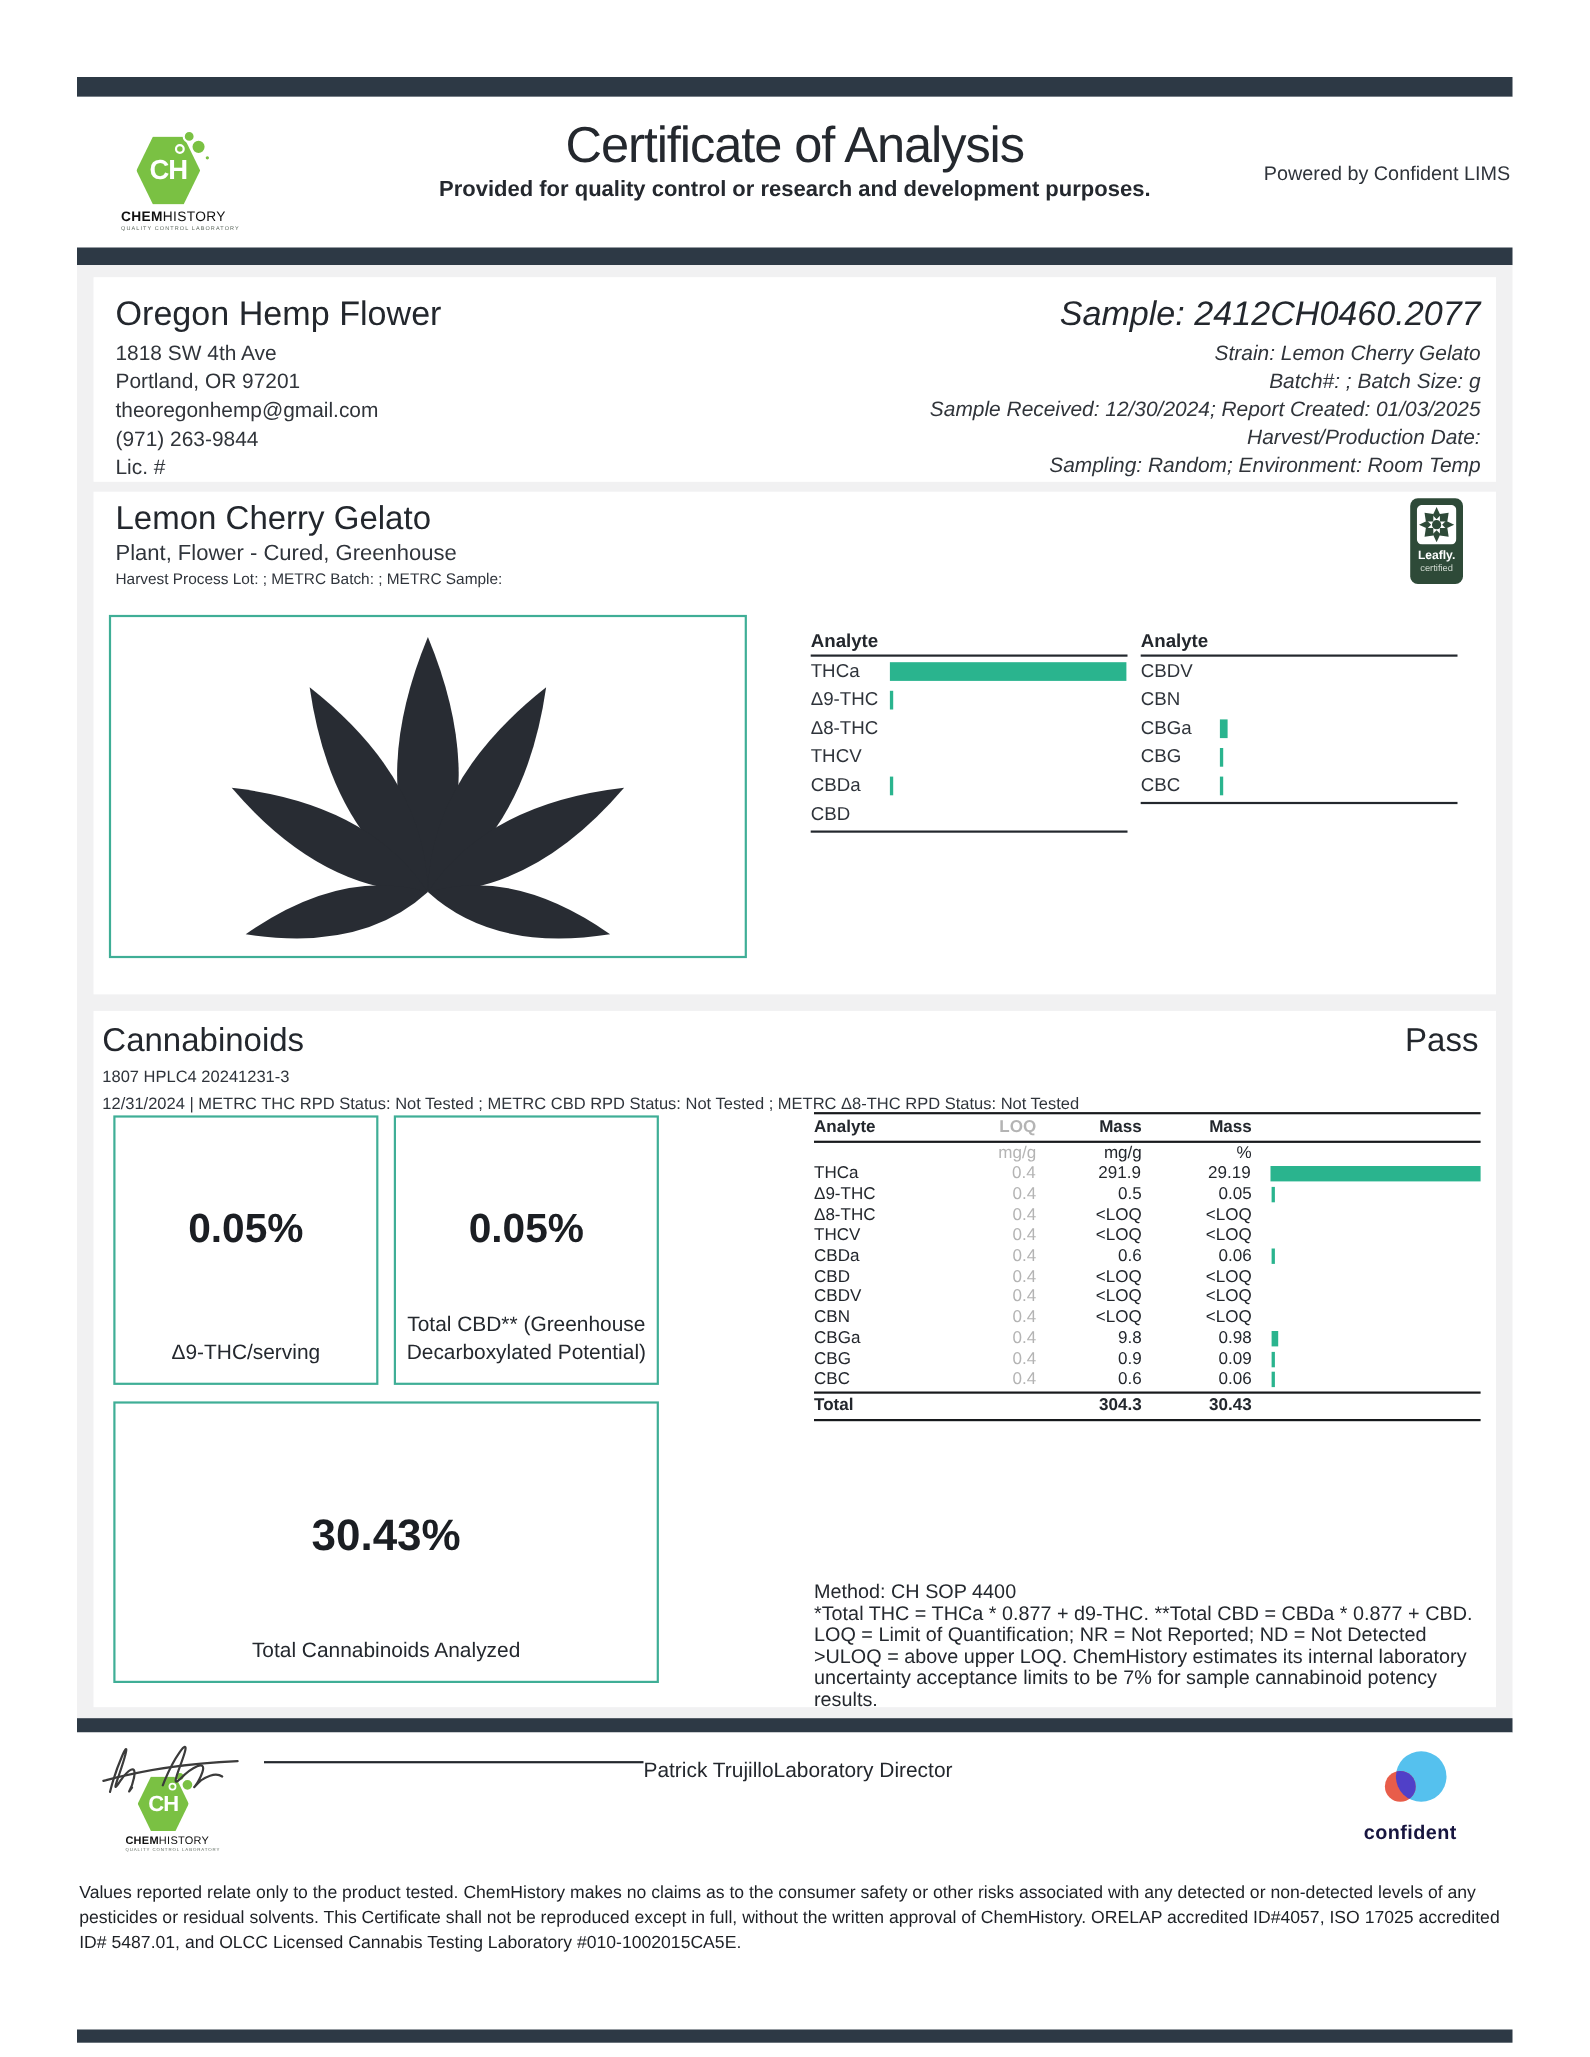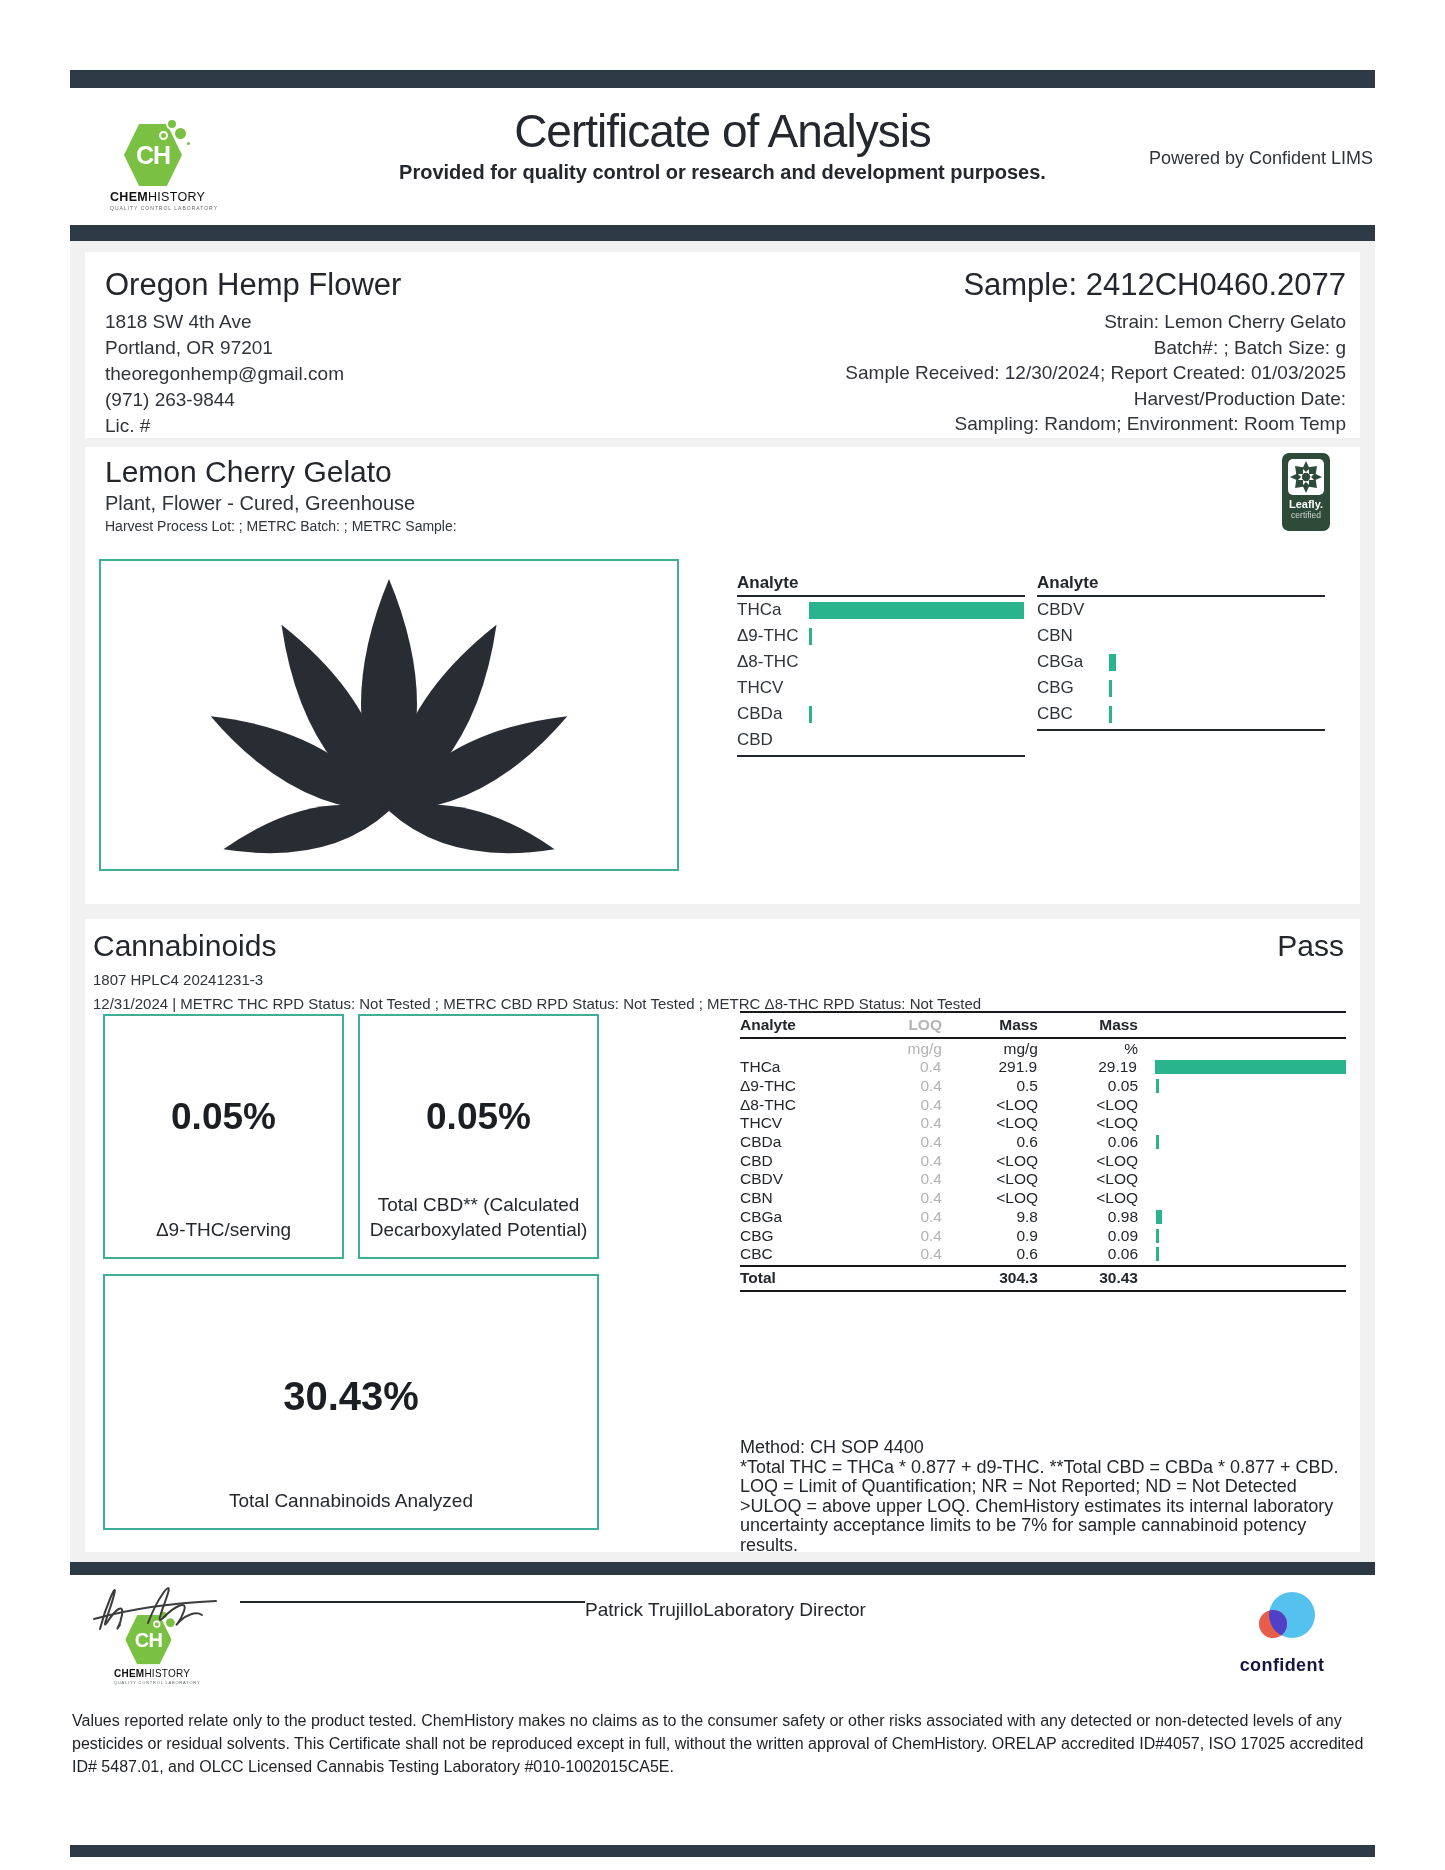--- a/index.html
+++ b/index.html
@@ -35,21 +35,21 @@
   .ch-tag{font-size:5px;letter-spacing:1px;color:#5f6a60;margin-top:1px;white-space:nowrap;}
 
   
   .gray-body{position:absolute;left:70px;top:241px;width:1305px;height:1321px;background:#f1f1f2;}
   .card{position:absolute;background:#fff;box-sizing:border-box;}
 
   #card-info{left:15px;top:11px;width:1275px;height:186px;padding:15px 14px 0 20px;display:flex;justify-content:space-between;}
   .h-big{margin:0;font-size:31px;font-weight:400;color:#23272d;}
   .lines{margin-top:6px;}
   .line{font-size:19px;line-height:26px;color:#30343a;}
-  .sample-block{text-align:right;}
+  .sample-block{text-align:right;font-style:italic;}
   .sample-block .line{line-height:25.5px;}
 
   #card-strain{left:15px;top:206px;width:1275px;height:457px;padding:8px 14px 0 20px;}
   .strain-name{margin:0;font-size:30px;font-weight:400;color:#23272d;}
   .strain-type{font-size:20px;margin-top:3px;}
   .strain-meta{font-size:14px;margin-top:3px;}
 
   .leafly{position:absolute;top:6px;right:30px;width:48px;height:78px;background:#2e4a38;border-radius:7px;text-align:center;box-sizing:border-box;}
   .leafly svg{margin-top:6px;}
   .leafly-name{font-size:11px;font-weight:700;color:#fff;line-height:11px;}
@@ -271,21 +271,21 @@
     </div>
     <div class="run">1807 HPLC4 20241231-3</div>
     <div class="metrc">12/31/2024 | METRC THC RPD Status: Not Tested ; METRC CBD RPD Status: Not Tested ; METRC Δ8-THC RPD Status: Not Tested</div>
 
     <div class="sumbox" id="box1">
       <div class="box-value">0.05%</div>
       <div class="box-label">Δ9-THC/serving</div>
     </div>
     <div class="sumbox" id="box2">
       <div class="box-value">0.05%</div>
-      <div class="box-label">Total CBD** (Calculated Decarboxylated Potential)</div>
+      <div class="box-label">Total CBD** (Greenhouse Decarboxylated Potential)</div>
     </div>
     <div class="sumbox" id="box3">
       <div class="box-value">30.43%</div>
       <div class="box-label">Total Cannabinoids Analyzed</div>
     </div>
 
     <div class="ctable">
       <div class="thead">
         <span class="ca">Analyte</span>
         <span class="cl gray">LOQ</span>

